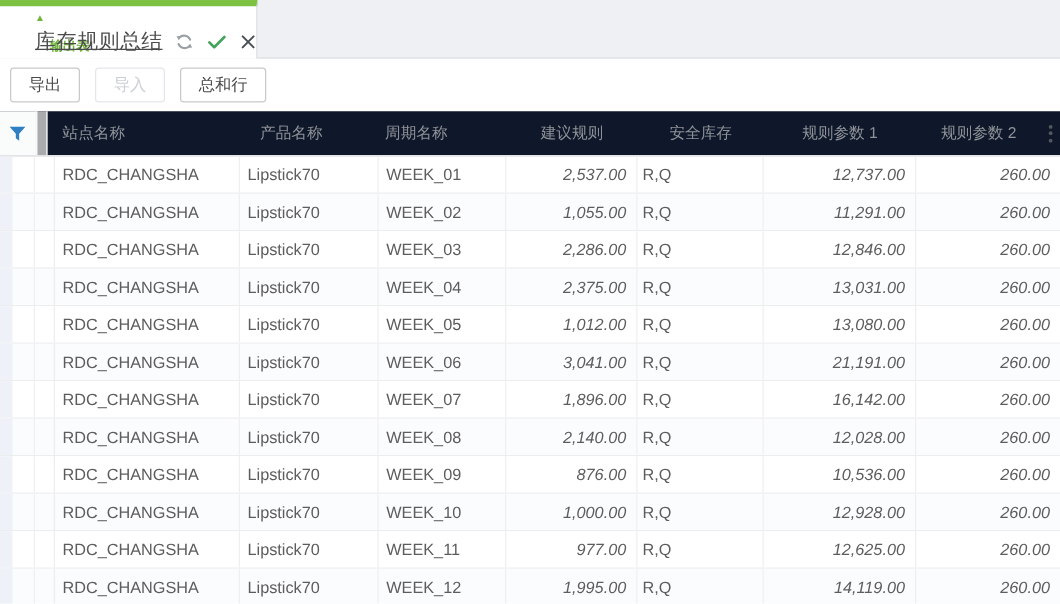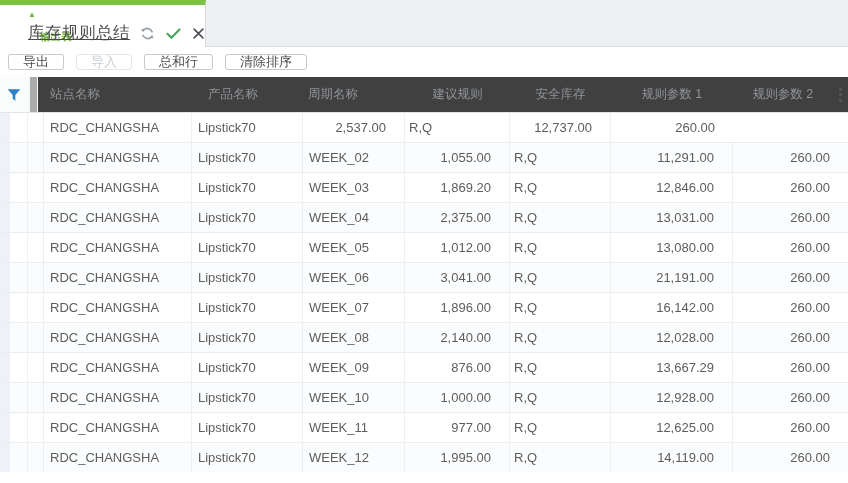--- a/index.html
+++ b/index.html
@@ -22,51 +22,51 @@
   .tab-type { display:flex; align-items:center; gap:4px; height:13px; }
   .tab-type .marker { color:#6fb43c; font-size:8px; line-height:1; }
   .tab-type .tlabel { color:#6fb43c; font-size:10.5px; font-weight:bold;margin-top:45px; }
   .tab-main { display:flex; align-items:center; margin-top:1px;text-decoration:underline; }
   .tab-title { font-size:16.5px; color:#4c4c4c; letter-spacing:0.5px; white-space:nowrap; }
   .tab-icon { margin-left:9px; display:inline-flex; align-items:center; cursor:pointer; }
   
   .toolbar { padding:7px 0 7px 8px; display:flex; gap:12px; background:#fff; }
   .btn {
     display:inline-flex; align-items:center; justify-content:center;
-    height:16px; padding:0 14px; background:#fff;
+    height:28px; padding:0 14px; background:#fff;
     border:1px solid #c9c9c9; border-radius:3px;
     font-size:13px; color:#4a4a4a; cursor:pointer; white-space:nowrap;
     font-family:"Liberation Sans", sans-serif;
   }
   .btn.disabled { color:#c9ced4; border-color:#e4e6e9; cursor:default; }
   
   .header-row {
     display:grid; grid-template-columns:28px 10px 154px 111px 102px 105px 101px 122px 100px 15px;
-    height:36px; background:#404040; border-bottom:1px solid #e3e4e6;
+    height:36px; background:#0f172a; border-bottom:1px solid #e3e4e6;
   }
   .hcell { display:flex; align-items:center; color:#8f9398; font-size:12.5px; overflow:hidden; white-space:nowrap; }
   .h-text { padding-left:12px; justify-content:flex-start; }
   .h-center { justify-content:center; }
   .filter-cell { justify-content:center; background:#fafbfb; cursor:pointer; }
   .splitter { background:#a9abad; border-left:2px solid #f6f7f8; border-right:1px solid #f6f7f8; cursor:col-resize; }
   .kebab-cell { flex-direction:column; justify-content:center; gap:2.5px; cursor:pointer; }
   .kebab-cell .dot { width:3px; height:3px; border-radius:50%; background:#55595e; }
   
   .tbody { height:359px; overflow:hidden; }
   .row {
     display:grid; grid-template-columns:10px 18px 16px 148px 111px 102px 105px 101px 122px 115px;
     height:30px; border-bottom:1px solid #ebedef; background:#fff;
   }
   .row:nth-child(even) { background:#fbfcfd; }
   .cell { display:flex; align-items:center; overflow:hidden; white-space:nowrap; color:#5d5d5d; font-size:13px; }
   .strip { background:#eef1f7; }
   .gutter-a { border-right:1px solid #eff0f2; }
   .gutter-b { border-right:1px solid #eceded; }
   .c-text { padding-left:6px; border-right:1px solid #efefef; }
-  .c-num { justify-content:flex-end; padding-right:18px; border-right:1px solid #efefef; }
+  .c-num { justify-content:flex-end; padding-right:8px; border-right:1px solid #efefef;font-style:italic; }
   .c-last { border-right:none; }
 </style>
 </head>
 <body>
 
 <div class="app">
 
   <div class="tabbar">
     <div class="tab">
       <div class="tab-type">
@@ -96,21 +96,20 @@
           </svg>
         </span>
       </div>
     </div>
   </div>
 
   <div class="toolbar">
     <button class="btn">导出</button>
     <button class="btn disabled">导入</button>
     <button class="btn">总和行</button>
-    <button class="btn">清除排序</button>
   </div>
 
   <div class="header-row">
     <div class="hcell filter-cell">
       <svg viewBox="0 0 24 24" width="16" height="16">
         <path d="M2.5 3.5h19L14 12v8.5l-4-3V12z" fill="#2e80c2"></path>
       </svg>
     </div>
     <div class="splitter"></div>
     <div class="hcell h-text">站点名称</div>
@@ -127,20 +126,21 @@
     </div>
   </div>
 
   <div class="tbody">
       <div class="row">
       <div class="cell strip"></div>
       <div class="cell gutter-a"></div>
       <div class="cell gutter-b"></div>
       <div class="cell c-text">RDC_CHANGSHA</div>
       <div class="cell c-text">Lipstick70</div>
+      <div class="cell c-text">WEEK_01</div>
       <div class="cell c-num">2,537.00</div>
       <div class="cell c-text" style="padding-left:4px;">R,Q</div>
       <div class="cell c-num">12,737.00</div>
       <div class="cell c-num c-last">260.00</div>
     </div>
       <div class="row">
       <div class="cell strip"></div>
       <div class="cell gutter-a"></div>
       <div class="cell gutter-b"></div>
       <div class="cell c-text">RDC_CHANGSHA</div>
@@ -151,21 +151,21 @@
       <div class="cell c-num">11,291.00</div>
       <div class="cell c-num c-last">260.00</div>
     </div>
       <div class="row">
       <div class="cell strip"></div>
       <div class="cell gutter-a"></div>
       <div class="cell gutter-b"></div>
       <div class="cell c-text">RDC_CHANGSHA</div>
       <div class="cell c-text">Lipstick70</div>
       <div class="cell c-text">WEEK_03</div>
-      <div class="cell c-num">1,869.20</div>
+      <div class="cell c-num">2,286.00</div>
       <div class="cell c-text" style="padding-left:4px;">R,Q</div>
       <div class="cell c-num">12,846.00</div>
       <div class="cell c-num c-last">260.00</div>
     </div>
       <div class="row">
       <div class="cell strip"></div>
       <div class="cell gutter-a"></div>
       <div class="cell gutter-b"></div>
       <div class="cell c-text">RDC_CHANGSHA</div>
       <div class="cell c-text">Lipstick70</div>
@@ -225,21 +225,21 @@
     </div>
       <div class="row">
       <div class="cell strip"></div>
       <div class="cell gutter-a"></div>
       <div class="cell gutter-b"></div>
       <div class="cell c-text">RDC_CHANGSHA</div>
       <div class="cell c-text">Lipstick70</div>
       <div class="cell c-text">WEEK_09</div>
       <div class="cell c-num">876.00</div>
       <div class="cell c-text" style="padding-left:4px;">R,Q</div>
-      <div class="cell c-num">13,667.29</div>
+      <div class="cell c-num">10,536.00</div>
       <div class="cell c-num c-last">260.00</div>
     </div>
       <div class="row">
       <div class="cell strip"></div>
       <div class="cell gutter-a"></div>
       <div class="cell gutter-b"></div>
       <div class="cell c-text">RDC_CHANGSHA</div>
       <div class="cell c-text">Lipstick70</div>
       <div class="cell c-text">WEEK_10</div>
       <div class="cell c-num">1,000.00</div>

